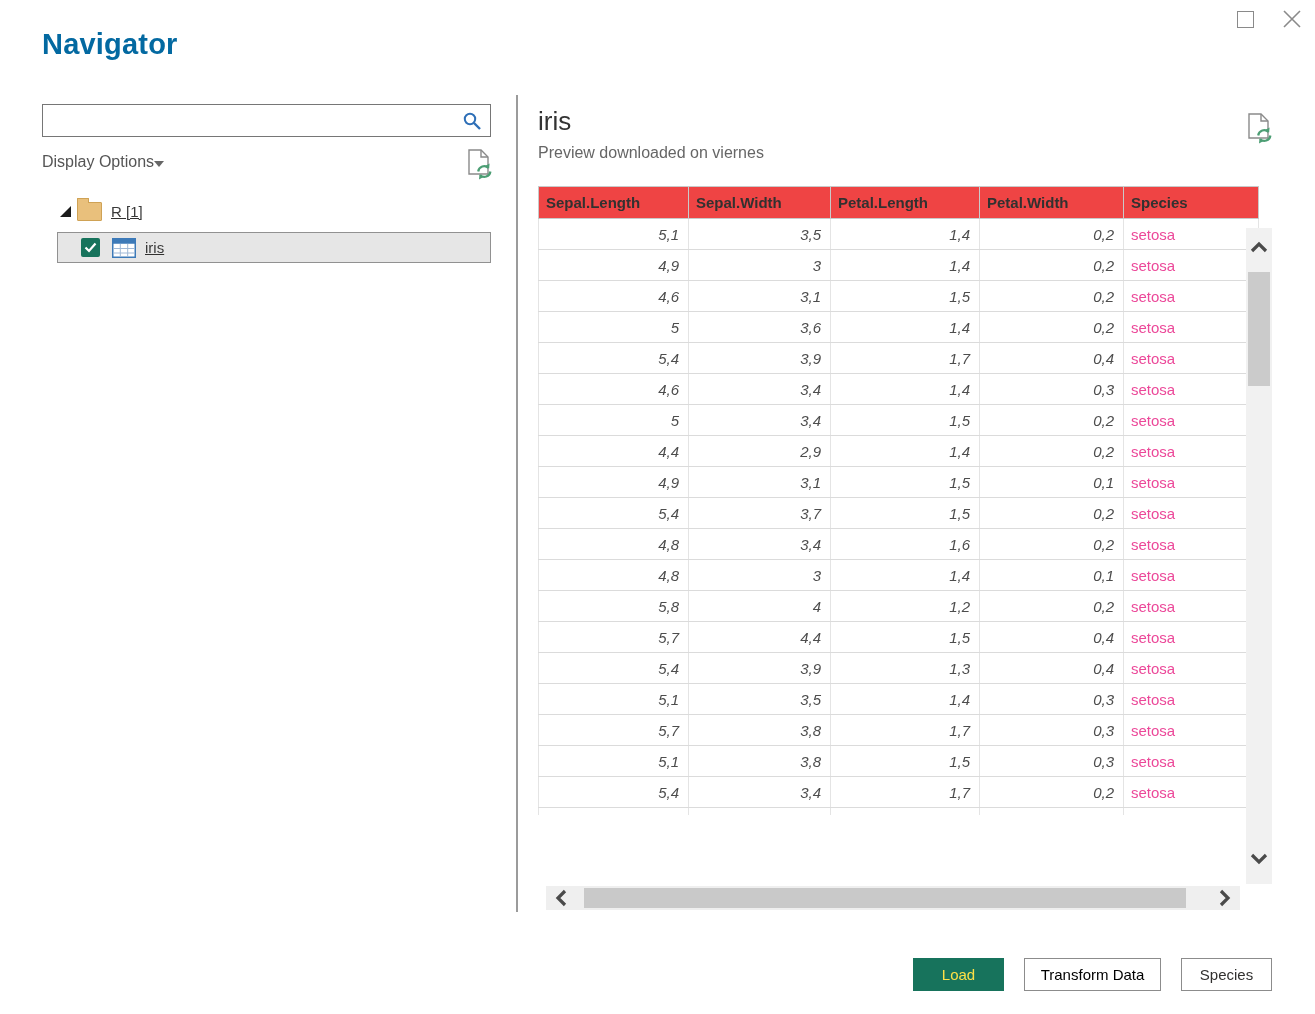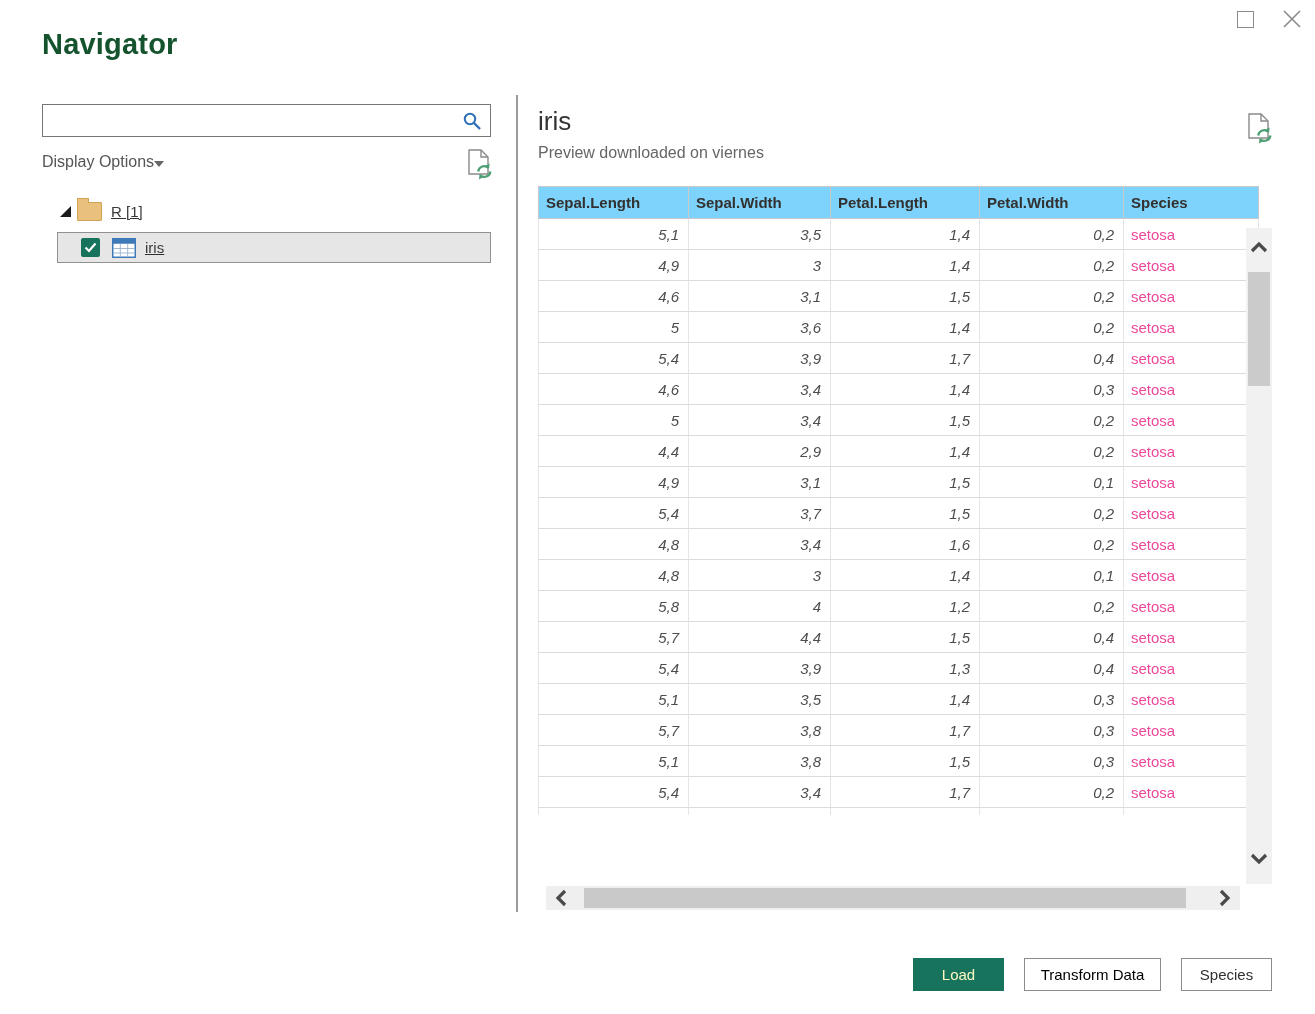--- a/index.html
+++ b/index.html
@@ -6,21 +6,21 @@
   html,body { width:1315px; height:1014px; background:#fff;
     font-family:"Liberation Sans","DejaVu Sans",sans-serif; color:#323130; overflow:hidden; }
 
   
   .win-btn { position:absolute; top:8px; width:22px; height:22px; cursor:pointer;
     display:flex; align-items:center; justify-content:center; }
   .maximize-glyph { width:17px; height:17px; border:1px solid #8a8a8a; background:#fff; }
 
   
   .dialog-title { position:absolute; left:42px; top:28px; font-size:29px; font-weight:700;
-    color:#14532d; letter-spacing:0.2px; }
+    color:#0369a1; letter-spacing:0.2px; }
 
   
   .search-box { position:absolute; left:42px; top:104px; width:449px; height:33px;
     border:1px solid #767676; background:#fff; }
   .search-box input { position:absolute; left:8px; top:0; width:405px; height:31px;
     border:none; outline:none; font-size:15px; background:transparent;
     font-family:"Liberation Sans",sans-serif; }
   .search-icon { position:absolute; right:7px; top:5px; }
 
   .options-row { position:absolute; left:42px; top:150px; width:449px; height:32px; }
@@ -55,21 +55,21 @@
   
   .preview-title { position:absolute; left:538px; top:106px; font-size:26px; font-weight:300;
     color:#333; }
   .preview-subtitle { position:absolute; left:538px; top:144px; font-size:16px; color:#666; }
   .preview-refresh { position:absolute; left:1246px; top:112px; }
 
   
   .table-wrap { position:absolute; left:538px; top:186px; width:721px; height:700px;
     overflow:hidden; }
   table.preview { border-collapse:collapse; table-layout:fixed; width:720px; }
-  table.preview th { height:32px; background:#7dd3fc; border:1px solid #c9c9c9;
+  table.preview th { height:32px; background:#ef4444; border:1px solid #c9c9c9;
     font-size:15px; font-weight:700; color:#323130; text-align:left; padding-left:7px; }
   table.preview td { height:31px; border-bottom:1px solid #dbdbdb; border-right:1px solid #e4e4e4;
     font-size:15px; color:#4d4d4d; background:#fff; overflow:hidden; white-space:nowrap; }
   table.preview td:first-child { border-left:1px solid #e4e4e4; }
   table.preview td.num { font-style:italic; text-align:right; padding-right:9px; }
   table.preview td.species { text-align:left; padding-left:7px; color:#ec4899; }
   table.preview tr.sliver td { height:7px; border-bottom:none; }
 
   
   .v-scrollbar { position:absolute; left:1246px; top:228px; width:26px; height:656px;
@@ -84,21 +84,21 @@
     background:#efefef; z-index:5; }
   .chev-left  { left:8px;  top:4px; width:14px; height:16px; }
   .chev-right { right:8px; top:4px; width:14px; height:16px; }
   .h-thumb { position:absolute; left:38px; top:2px; width:602px; height:20px;
     background:#c9c9c9; cursor:pointer; }
 
   
   .btn { position:absolute; top:958px; height:33px; font-size:15px; cursor:pointer;
     font-family:"Liberation Sans",sans-serif; display:flex; align-items:center;
     justify-content:center; }
-  .btn-load { left:913px; width:91px; background:#17735c; color:#fef9c3; border:1px solid #17735c; }
+  .btn-load { left:913px; width:91px; background:#17735c; color:#fde047; border:1px solid #17735c; }
   .btn-transform { left:1024px; width:137px; background:#fff; color:#000000;
     border:1px solid #8c8c8c; }
   .btn-cancel { left:1181px; width:91px; background:#fff; color:#323130;
     border:1px solid #8c8c8c; }
 </style>
 </head>
 <body>
 
 <div class="win-btn" style="left:1234px;">
   <span class="maximize-glyph"></span>

